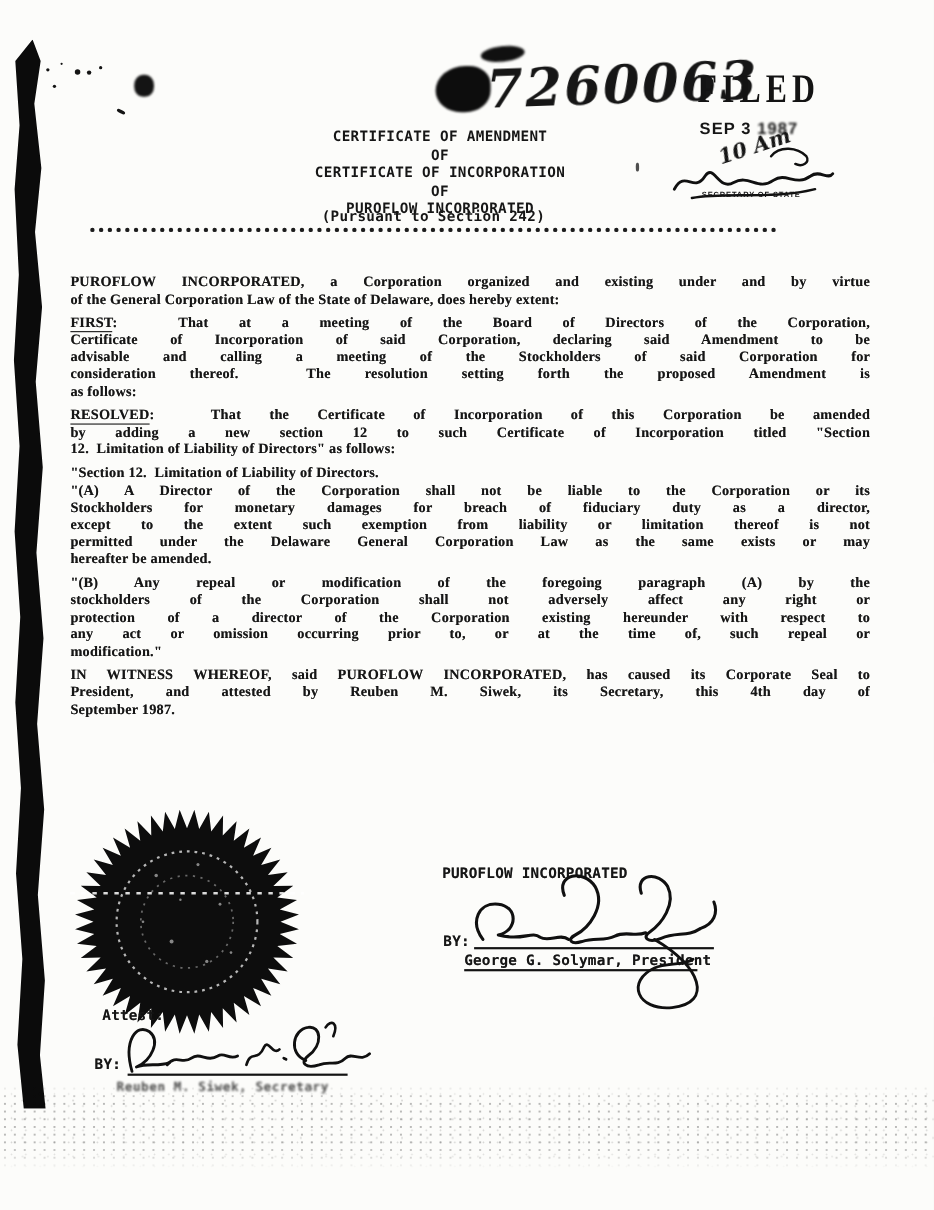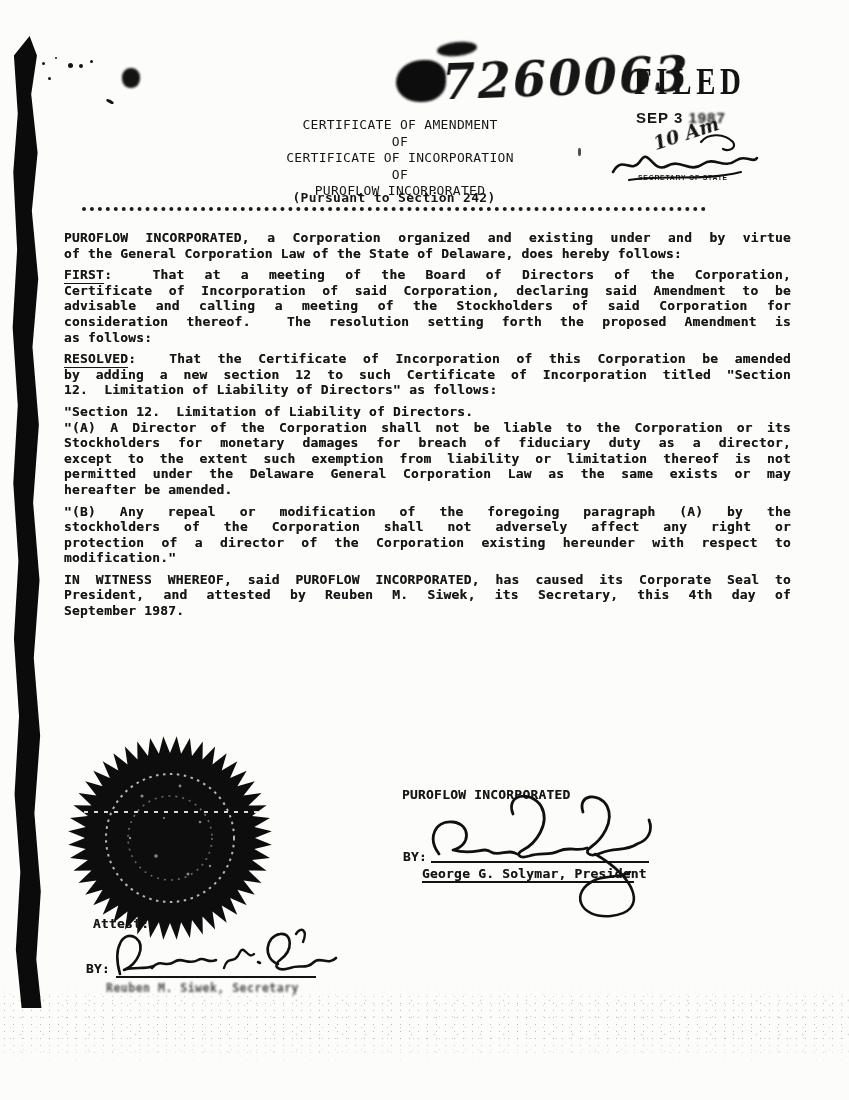--- a/index.html
+++ b/index.html
@@ -25,26 +25,26 @@
     font-weight:bold;font-size:15px;letter-spacing:1px;filter:blur(.25px);white-space:nowrap;}
   #datestamp .yr{filter:blur(.8px);font-weight:900;}
   #timenote{position:absolute;left:652px;top:122px;font-family:"DejaVu Serif",serif;font-style:italic;
     font-size:19px;font-weight:bold;transform:rotate(-18deg);filter:blur(.3px);}
   #sos-caption{position:absolute;left:638px;top:174px;font-family:"Liberation Sans",sans-serif;
     font-weight:bold;font-size:6.8px;letter-spacing:.8px;filter:blur(.45px);}
   .sig{position:absolute;}
   .sig path{fill:none;stroke:#101010;stroke-linecap:round;stroke-linejoin:round;}
   
   #titleblock{position:absolute;left:240px;top:117px;width:320px;text-align:center;
-    font-weight:normal;font-size:13px;line-height:16.6px;letter-spacing:.3px;}
+    font-weight:bold;font-size:13px;line-height:16.6px;letter-spacing:.3px;}
   #pursuant-row{position:absolute;left:82px;top:190px;width:624px;height:17px;text-align:center;
     border-bottom:4px dotted #1c1c1c;font-weight:bold;font-size:13px;letter-spacing:.3px;}
   
-  #bodytext{position:absolute;left:64px;top:230px;width:727px;font-weight:bold;font-size:13px;
-    letter-spacing:.2px;text-shadow:0 0 .4px rgba(0,0,0,.55);}
+  #bodytext{position:absolute;left:64px;top:248px;width:727px;font-weight:bold;font-size:13px;
+    letter-spacing:.2px;text-shadow:0 0 .4px rgba(0,0,0,.55);font-family:Liberation Serif, serif;}
   .bl{height:15.6px;line-height:15.6px;white-space:normal;text-align:justify;text-align-last:justify;}
   .bl.nj{text-align:left;text-align-last:left;}
   .bl.pg{margin-top:6px;}
   .lbl{border-bottom:1.6px solid #161616;padding-bottom:.5px;}
   
   #seal{position:absolute;left:60px;top:726px;}
   
   .mono-b{position:absolute;font-weight:bold;font-size:13px;letter-spacing:.2px;white-space:nowrap;
     text-shadow:0 0 .4px rgba(0,0,0,.5);}
   .rule{position:absolute;background:#131313;}
@@ -97,38 +97,39 @@
     <div>CERTIFICATE OF INCORPORATION</div>
     <div>OF</div>
     <div>PUROFLOW INCORPORATED</div>
   </div>
   <div id="pursuant-row">
     <span>(Pursuant to Section 242)</span>
   </div>
 
   <div id="bodytext">
     <div class="bl j">PUROFLOW INCORPORATED, a Corporation organized and existing under and by virtue</div>
-    <div class="bl nj">of the General Corporation Law of the State of Delaware, does hereby follows:</div>
+    <div class="bl nj">of the General Corporation Law of the State of Delaware, does hereby extent:</div>
     <div class="bl j pg"><span class="lbl">FIRST</span><span>:&nbsp; That at a meeting of the Board of Directors of the Corporation,</span></div>
     <div class="bl j">Certificate of Incorporation of said Corporation, declaring said Amendment to be</div>
     <div class="bl j">advisable and calling a meeting of the Stockholders of said Corporation for</div>
     <div class="bl j">consideration thereof.&nbsp; The resolution setting forth the proposed Amendment is</div>
     <div class="bl nj">as follows:</div>
     <div class="bl j pg"><span class="lbl">RESOLVED</span><span>:&nbsp; That the Certificate of Incorporation of this Corporation be amended</span></div>
     <div class="bl j">by adding a new section 12 to such Certificate of Incorporation titled "Section</div>
     <div class="bl nj">12.&nbsp; Limitation of Liability of Directors" as follows:</div>
     <div class="bl nj pg">"Section 12.&nbsp; Limitation of Liability of Directors.</div>
     <div class="bl j">"(A) A Director of the Corporation shall not be liable to the Corporation or its</div>
     <div class="bl j">Stockholders for monetary damages for breach of fiduciary duty as a director,</div>
     <div class="bl j">except to the extent such exemption from liability or limitation thereof is not</div>
     <div class="bl j">permitted under the Delaware General Corporation Law as the same exists or may</div>
     <div class="bl nj">hereafter be amended.</div>
     <div class="bl j pg">"(B) Any repeal or modification of the foregoing paragraph (A) by the</div>
     <div class="bl j">stockholders of the Corporation shall not adversely affect any right or</div>
     <div class="bl j">protection of a director of the Corporation existing hereunder with respect to</div>
+    <div class="bl j">any act or omission occurring prior to, or at the time of, such repeal or</div>
     <div class="bl nj">modification."</div>
     <div class="bl j pg">IN WITNESS WHEREOF, said PUROFLOW INCORPORATED, has caused its Corporate Seal to</div>
     <div class="bl j">President, and attested by Reuben M. Siwek, its Secretary, this 4th day of</div>
     <div class="bl nj">September 1987.</div>
   </div>
 
   <svg id="seal" width="220" height="220" viewBox="0 0 220 220">
     <polygon points="195.0,112.0 211.8,118.7 194.3,123.1 210.0,131.9 192.1,134.0 206.6,144.8 188.5,144.5 201.5,157.1 183.6,154.5 194.8,168.7 177.4,163.7 186.7,179.3 170.1,172.1 177.3,188.7 161.7,179.4 166.7,196.8 152.5,185.6 155.1,203.5 142.5,190.5 142.8,208.6 132.0,194.1 129.9,212.0 121.1,196.3 116.7,213.8 110.0,197.0 103.3,213.8 98.9,196.3 90.1,212.0 88.0,194.1 77.2,208.6 77.5,190.5 64.9,203.5 67.5,185.6 53.3,196.8 58.3,179.4 42.7,188.7 49.9,172.1 33.3,179.3 42.6,163.7 25.2,168.7 36.4,154.5 18.5,157.1 31.5,144.5 13.4,144.8 27.9,134.0 10.0,131.9 25.7,123.1 8.2,118.7 25.0,112.0 8.2,105.3 25.7,100.9 10.0,92.1 27.9,90.0 13.4,79.2 31.5,79.5 18.5,66.9 36.4,69.5 25.2,55.3 42.6,60.3 33.3,44.7 49.9,51.9 42.7,35.3 58.3,44.6 53.3,27.2 67.5,38.4 64.9,20.5 77.5,33.5 77.2,15.4 88.0,29.9 90.1,12.0 98.9,27.7 103.3,10.2 110.0,27.0 116.7,10.2 121.1,27.7 129.9,12.0 132.0,29.9 142.8,15.4 142.5,33.5 155.1,20.5 152.5,38.4 166.7,27.2 161.7,44.6 177.3,35.3 170.1,51.9 186.7,44.7 177.4,60.3 194.8,55.3 183.6,69.5 201.5,66.9 188.5,79.5 206.6,79.2 192.1,90.0 210.0,92.1 194.3,100.9 211.8,105.3" fill="#0d0d0d"></polygon>
     <circle cx="110" cy="112" r="64" fill="none" stroke="#fff" stroke-width="2" stroke-dasharray="2.5 4.5" opacity=".7"></circle>
     <circle cx="110" cy="112" r="42" fill="none" stroke="#fff" stroke-width="1.6" stroke-dasharray="2 5" opacity=".38"></circle>

